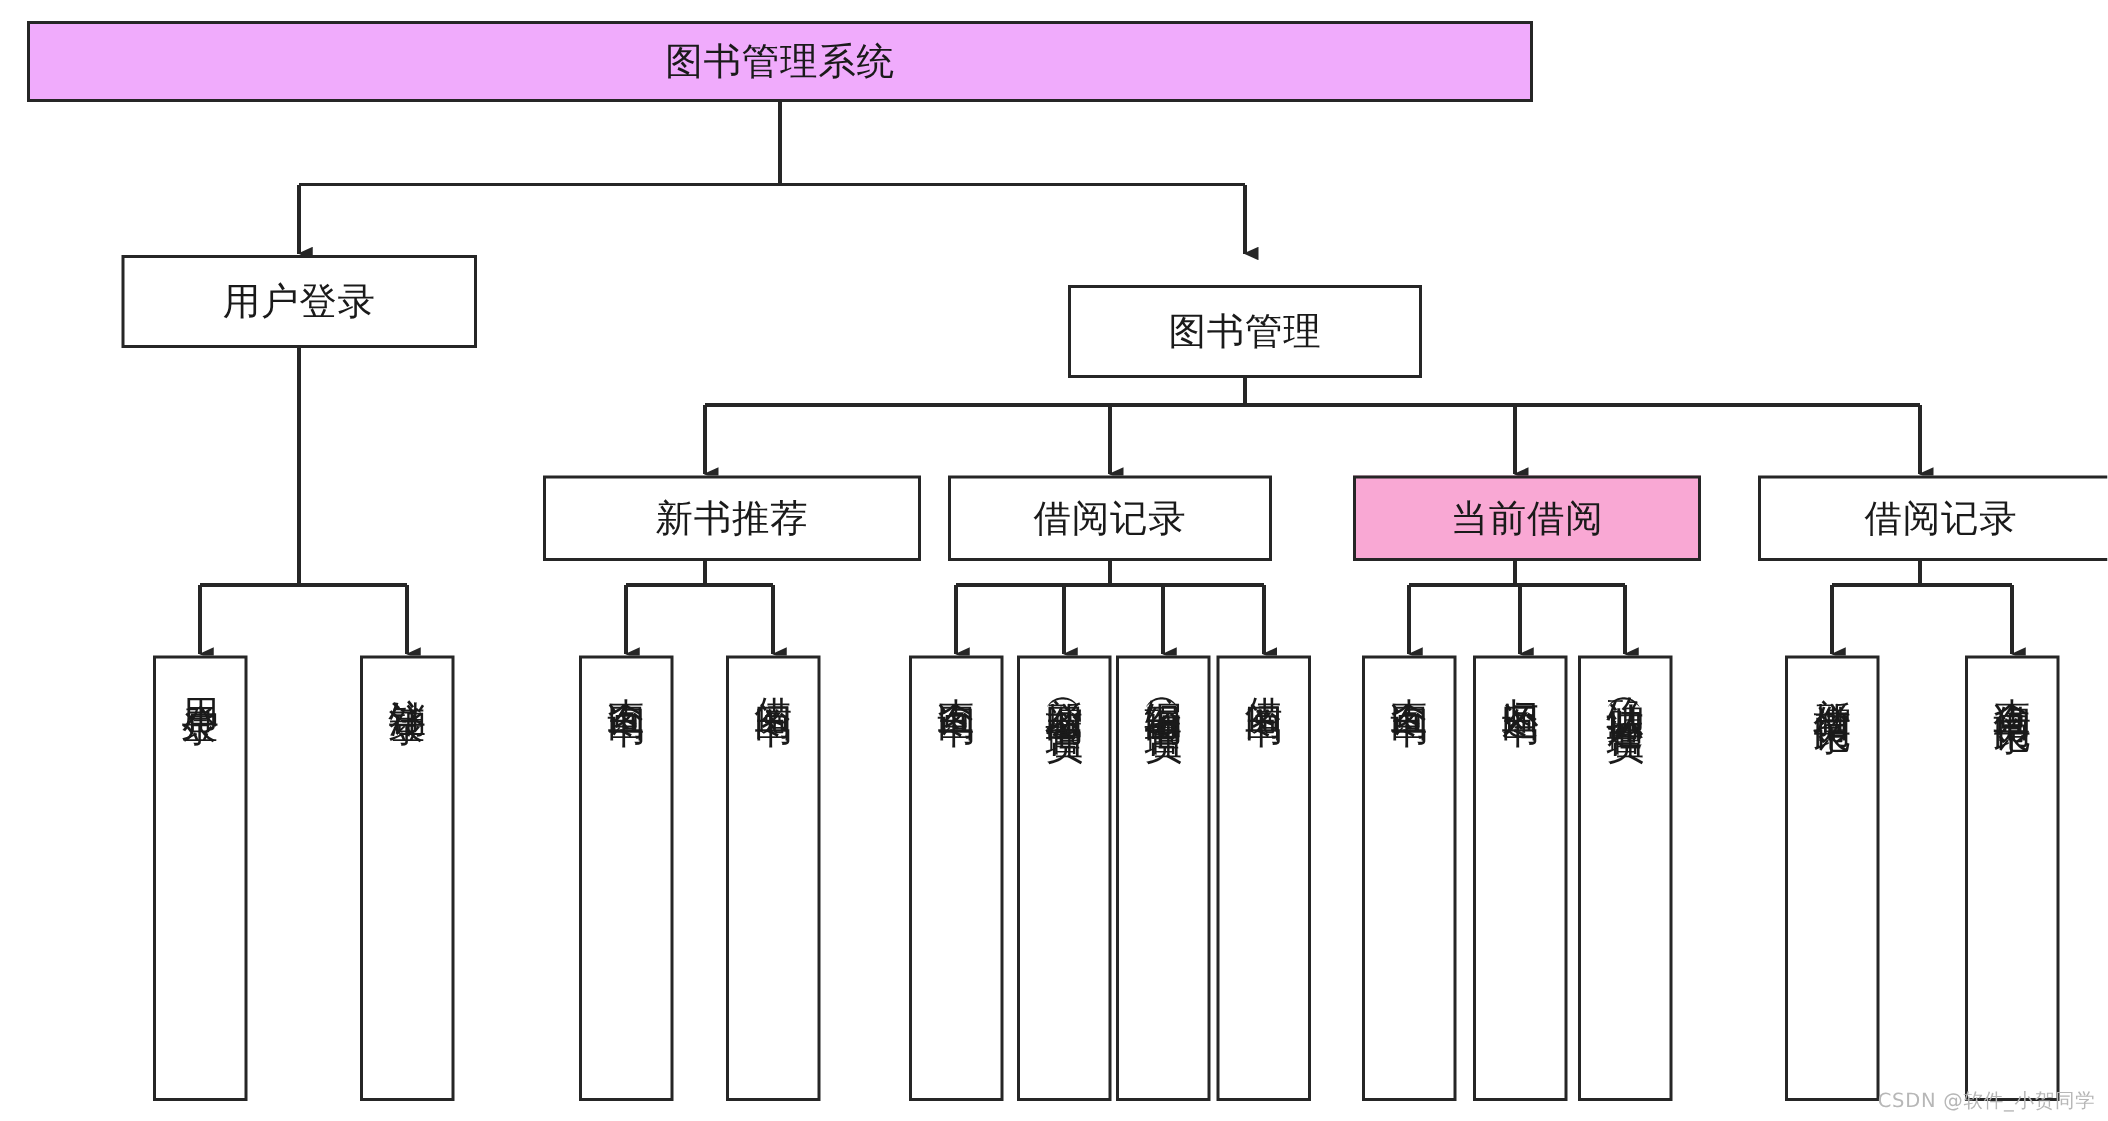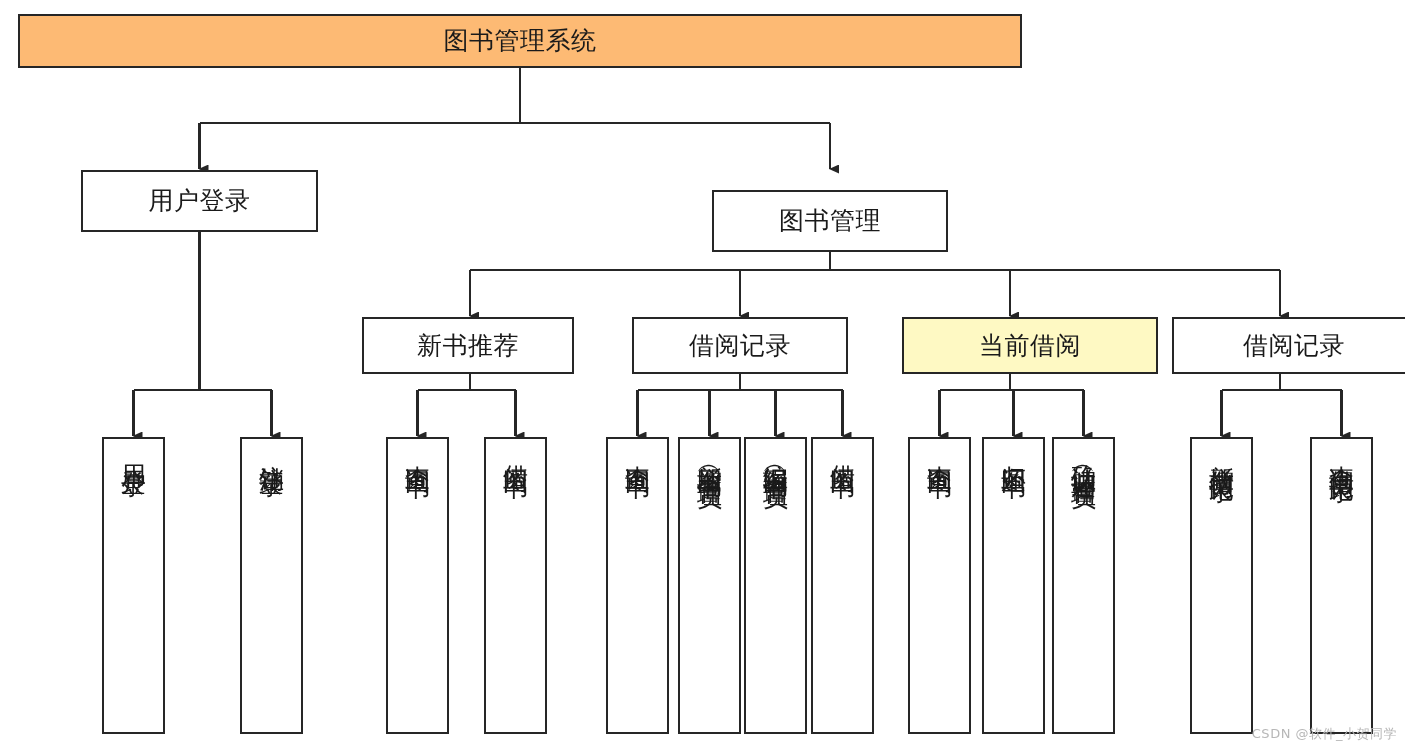--- a/index.html
+++ b/index.html
@@ -114,38 +114,38 @@
         <line x1="939.5" y1="390" x2="939.5" y2="436" stroke="#262626" stroke-width="2.5" shape-rendering="crispEdges" marker-end="url(#arrowhead)"></line>
         <line x1="1013.5" y1="390" x2="1013.5" y2="436" stroke="#262626" stroke-width="2.5" shape-rendering="crispEdges" marker-end="url(#arrowhead)"></line>
         <line x1="1083.5" y1="390" x2="1083.5" y2="436" stroke="#262626" stroke-width="2.5" shape-rendering="crispEdges" marker-end="url(#arrowhead)"></line>
         <line x1="1280" y1="374" x2="1280" y2="390" stroke="#262626" stroke-width="2.5" shape-rendering="crispEdges"></line>
         <line x1="1221.5" y1="390" x2="1341.5" y2="390" stroke="#262626" stroke-width="2.5" shape-rendering="crispEdges"></line>
         <line x1="1221.5" y1="390" x2="1221.5" y2="436" stroke="#262626" stroke-width="2.5" shape-rendering="crispEdges" marker-end="url(#arrowhead)"></line>
         <line x1="1341.5" y1="390" x2="1341.5" y2="436" stroke="#262626" stroke-width="2.5" shape-rendering="crispEdges" marker-end="url(#arrowhead)"></line>
       </g>
   </svg>
 
-  <div class="node root h" style="left: 18px; top: 14px; width: 1004px; height: 54px; border-color: rgb(38, 38, 38); background: #fdba74; color: rgb(26, 26, 26);">
+  <div class="node root h" style="left: 18px; top: 14px; width: 1004px; height: 54px; border-color: rgb(38, 38, 38); background: #f0abfc; color: rgb(26, 26, 26);">
     <span class="node-label">图书管理系统</span>
   </div>
 
   <div class="node h" style="left: 81px; top: 170px; width: 237px; height: 62px; border-color: rgb(38, 38, 38); background: rgb(255, 255, 255); color: rgb(26, 26, 26);">
     <span class="node-label">用户登录</span>
   </div>
   <div class="node h" style="left: 712px; top: 170px; width: 236px; height: 62px; border-color: rgb(38, 38, 38); background: rgb(255, 255, 255); color: rgb(26, 26, 26); margin-top: 20px;">
     <span class="node-label">图书管理</span>
   </div>
 
-  <div class="node h" style="left: 362px; top: 317px; width: 212px; height: 57px; border-color: rgb(38, 38, 38); background: rgb(255, 255, 255); color: rgb(26, 26, 26);">
+  <div class="node h" style="left: 362px; top: 317px; width: 252px; height: 57px; border-color: rgb(38, 38, 38); background: rgb(255, 255, 255); color: rgb(26, 26, 26);">
     <span class="node-label">新书推荐</span>
   </div>
   <div class="node h" style="left: 632px; top: 317px; width: 216px; height: 57px; border-color: rgb(38, 38, 38); background: rgb(255, 255, 255); color: rgb(26, 26, 26);">
     <span class="node-label">借阅记录</span>
   </div>
-  <div class="node h" style="left: 902px; top: 317px; width: 256px; height: 57px; border-color: rgb(38, 38, 38); background: #fef9c3; color: rgb(26, 26, 26);">
+  <div class="node h" style="left: 902px; top: 317px; width: 232px; height: 57px; border-color: rgb(38, 38, 38); background: #f9a8d4; color: rgb(26, 26, 26);">
     <span class="node-label">当前借阅</span>
   </div>
   <div class="node h" style="left: 1172px; top: 317px; width: 244px; height: 57px; border-color: rgb(38, 38, 38); background: rgb(255, 255, 255); color: rgb(26, 26, 26);">
     <span class="node-label">借阅记录</span>
   </div>
 
   <div class="node v" style="left: 102px; top: 437px; width: 63px; height: 297px; border-color: rgb(38, 38, 38); background: rgb(255, 255, 255); color: rgb(26, 26, 26);">
     <span class="node-label">用户登录</span>
   </div>
   <div class="node v" style="left: 240px; top: 437px; width: 63px; height: 297px; border-color: rgb(38, 38, 38); background: rgb(255, 255, 255); color: rgb(26, 26, 26);">

